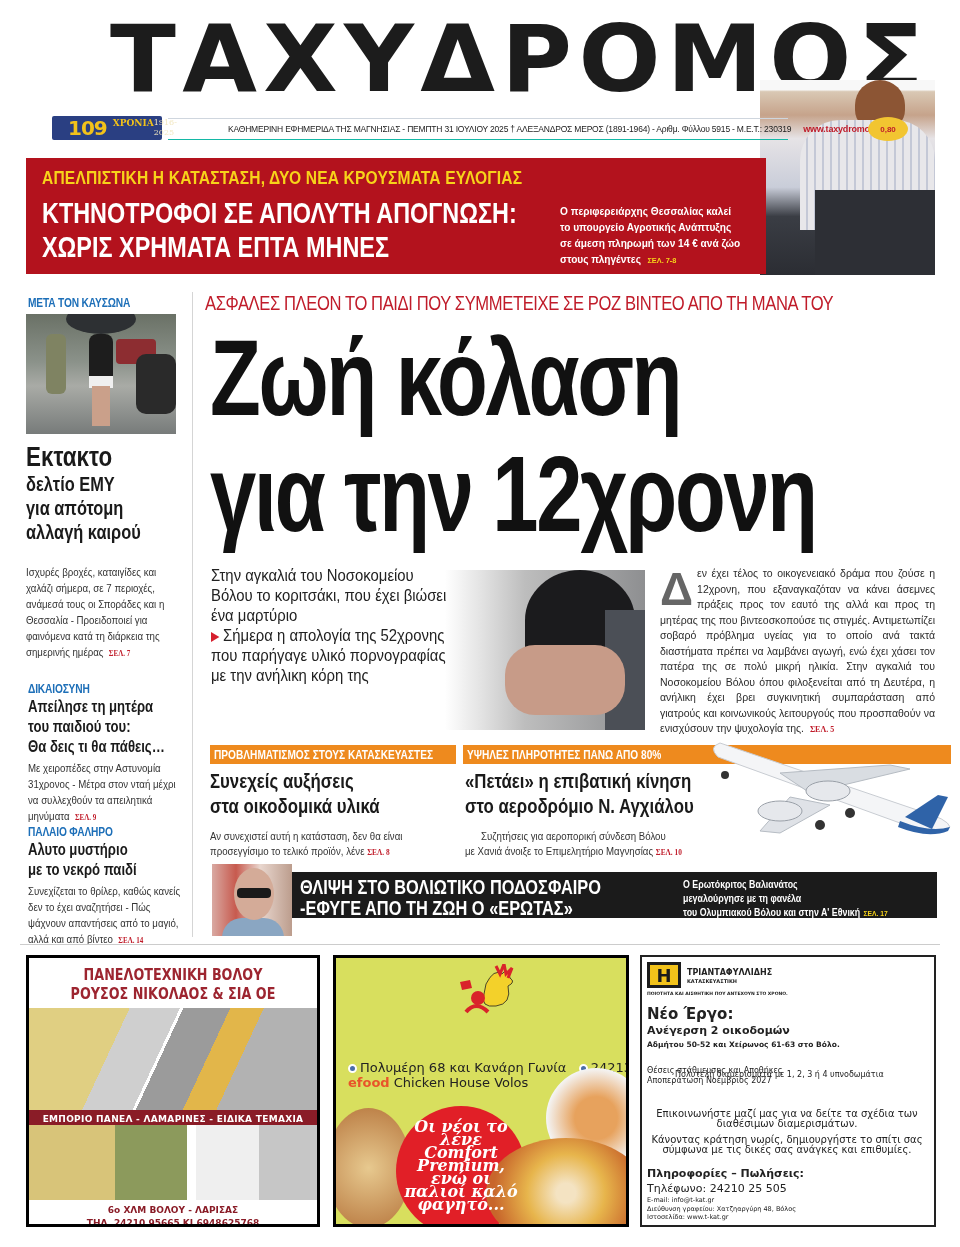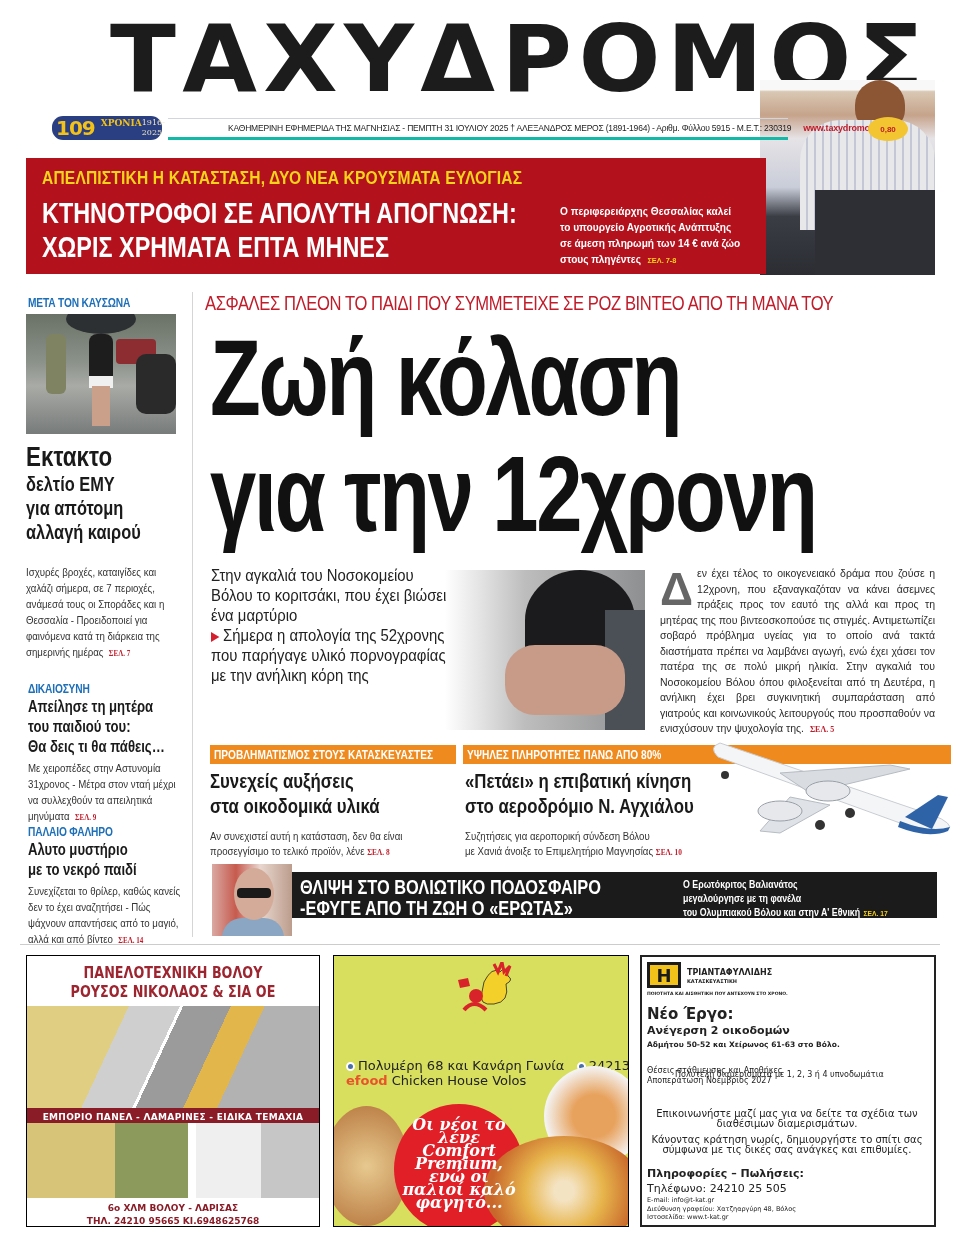--- a/index.html
+++ b/index.html
@@ -9,29 +9,29 @@
 
   
   .masthead-title {
     left: 110px; top: 10px; width: 720px; height: 100px;
     font-family: "DejaVu Sans", sans-serif; font-weight: bold;
     font-size: 92px; line-height: 100px; letter-spacing: 6px; color: #1c1c1c;
     transform: scaleX(1.05); transform-origin: left center; white-space: nowrap;
   }
   .badge-109 {
     left: 52px; top: 116px; width: 110px; height: 24px;
-    background: #2a3f82; border-radius: 11px; display: flex; align-items: center; padding-left: 4px;
+    background: #2a3f82; border-radius: 2px; display: flex; align-items: center; padding-left: 16px;
   }
   .badge-num { font-family: "DejaVu Sans", sans-serif; font-weight: bold; font-size: 20px; color: #f2c21a; letter-spacing: -1px; }
   .badge-side { margin-left: 6px; display: flex; flex-direction: row; line-height: 10px; }
   .badge-label { font-family: "DejaVu Serif", serif; font-weight: bold; font-size: 9px; color: #f2c21a; }
   .badge-years { font-family: "DejaVu Serif", serif; font-size: 8px; color: #f2e7c0; }
   .info-line {
     left: 168px; top: 118px; width: 620px; height: 22px;
-    border-top: 1px solid #cfd6de; border-bottom: 3px solid #14b8a6;
+    border-top: 1px solid #cfd6de; border-bottom: 1px solid #14b8a6;
     display: flex; align-items: center; font-family: "Liberation Sans", sans-serif; font-size: 8.5px;
     letter-spacing: -0.2px; color: #222; white-space: nowrap; padding-left: 60px;
   }
   .info-url { color: #c01c2a; font-weight: bold; margin-left: 12px; font-size: 9px; }
 
   
   .photo-man {
     left: 760px; top: 80px; width: 175px; height: 195px; overflow: hidden;
     background: linear-gradient(180deg,#f8f8f8 0%,#f8f8f8 5%, #d9c8b4 6%, #c6a38b 18%, #e6e3e6 30%, #c9cdd9 55%, #3a3d44 70%, #2b2d33 100%);
   }
@@ -107,21 +107,21 @@
   .black-photo .glasses { position:absolute; left: 25px; top: 24px; width: 34px; height: 10px; background: #1a1a1a; border-radius: 4px; }
   .black-photo .shirt { position:absolute; left: 10px; top: 54px; width: 62px; height: 30px; background: #8aa6c2; border-radius: 20px 20px 0 0; }
   .black-title { left: 300px; top: 876px; font-family: "Liberation Sans", sans-serif; font-weight: bold; font-size: 21px; line-height: 21px; color: #fff;
     transform: scaleX(0.78); transform-origin: left; white-space: nowrap; }
   .black-side { left: 683px; top: 877px; font-family: "Liberation Sans", sans-serif; font-weight: bold; font-size: 10.5px; line-height: 14px; color: #fff;
     transform: scaleX(0.84); transform-origin: left; white-space: nowrap; }
 
   .h-rule { left: 20px; top: 944px; width: 920px; height: 1px; background: #cccccc; }
 
   
-  .ad { top: 955px; height: 272px; border: 1px solid #000000; overflow: hidden; }
+  .ad { top: 955px; height: 272px; border: 3px solid #000000; overflow: hidden; }
   .ad1 { left: 26px; width: 294px; background: #fff; }
   .ad1-title { text-align: center; font-family: "DejaVu Sans", sans-serif; font-weight: bold; color: #9d2530; font-size: 15px; line-height: 19px; margin-top: 8px; transform: scaleX(0.85); }
   .ad1-photo { height: 102px; margin-top: 4px; background:
     linear-gradient(115deg, #e0cf82 0 30%, #cfcfcf 30% 45%, #ffffff 45% 46%, #9b9b9b 46% 60%, #e2b64a 60% 70%, #b2b2b2 70% 100%); }
   .ad1-strip { height: 15px; background: #8a1c27; color: #fff; text-align: center; font-family: "DejaVu Sans", sans-serif; font-weight: bold; font-size: 9px; line-height: 18px; letter-spacing: 0.3px; }
   .ad1-photo2 { height: 75px; background: linear-gradient(90deg,#d8c479 0 30%, #8c9a5c 30% 55%, #ffffff 55% 58%, #efefef 58% 80%, #c6c6c6 80% 100%); }
   .ad1-foot { text-align: center; font-family: "DejaVu Sans", sans-serif; font-weight: bold; color: #8a1c27; font-size: 9px; line-height: 13px; margin-top: 4px; }
 
   .ad2 { left: 333px; width: 296px; background: #d8df5e; }
   .ad2-logo { position: absolute; left: 120px; top: 6px; width: 60px; height: 55px; }
@@ -262,21 +262,21 @@
   <div class="sub-body"><span>προσεγγίσιμο το τελικό προϊόν, λένε</span><span class="page-ref-red">ΣΕΛ. 8</span></div>
 </div>
 
 <div class="abs orange-bar" style="left:463px; top:745px; width:488px;">
   <span>ΥΨΗΛΕΣ ΠΛΗΡΟΤΗΤΕΣ ΠΑΝΩ ΑΠΟ 80%</span>
 </div>
 <div class="abs" style="left:465px; top:769px;">
   <div class="sub-h">«Πετάει» η επιβατική κίνηση</div>
   <div class="sub-h">στο αεροδρόμιο Ν. Αγχιάλου</div>
 </div>
-<div class="abs" style="left:465px; top:829px;">
+<div class="abs" style="left:465px; top:829px;text-align:center;">
   <div class="sub-body">Συζητήσεις για αεροπορική σύνδεση Βόλου</div>
   <div class="sub-body"><span>με Χανιά άνοιξε το Επιμελητήριο Μαγνησίας</span><span class="page-ref-red">ΣΕΛ. 10</span></div>
 </div>
 
 <svg class="abs plane" viewBox="0 0 255 110">
   <path d="M20 8 Q8 12 18 22 L200 88 Q240 100 250 92 Q248 84 220 76 Z" fill="#f4f5f7" stroke="#c8ccd2" stroke-width="1"></path>
   <path d="M80 38 L190 30 L210 34 L110 58 Z" fill="#d9dde2" stroke="#b6bcc3"></path>
   <path d="M90 62 L60 96 L80 98 L130 70 Z" fill="#dfe2e7" stroke="#b6bcc3"></path>
   <path d="M205 82 L238 60 L248 62 L232 94 Z" fill="#2f63a8"></path>
   <path d="M200 86 Q230 98 250 92 L248 96 Q228 104 198 92 Z" fill="#2f63a8"></path>

